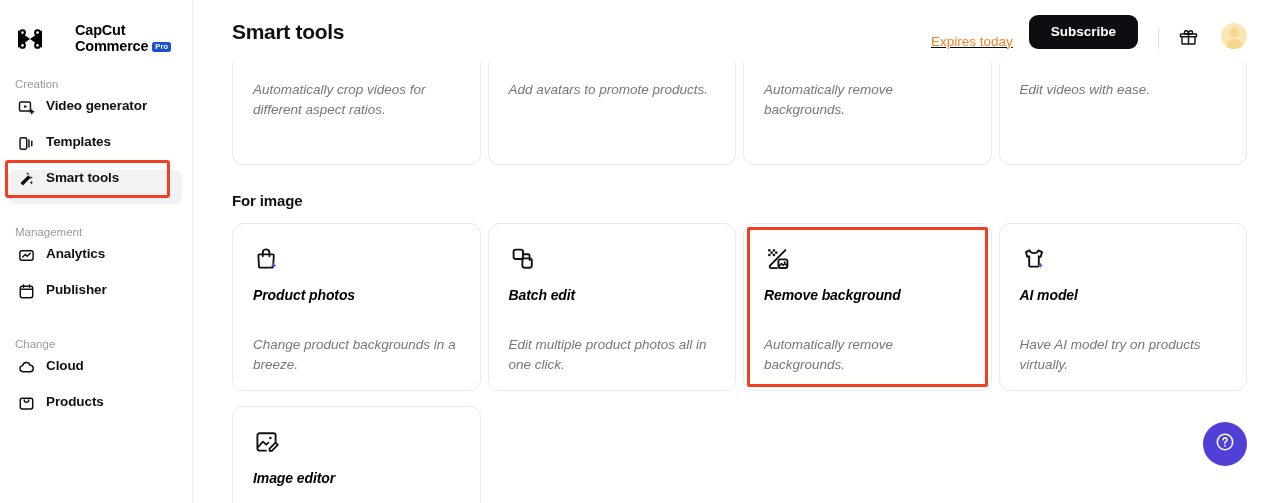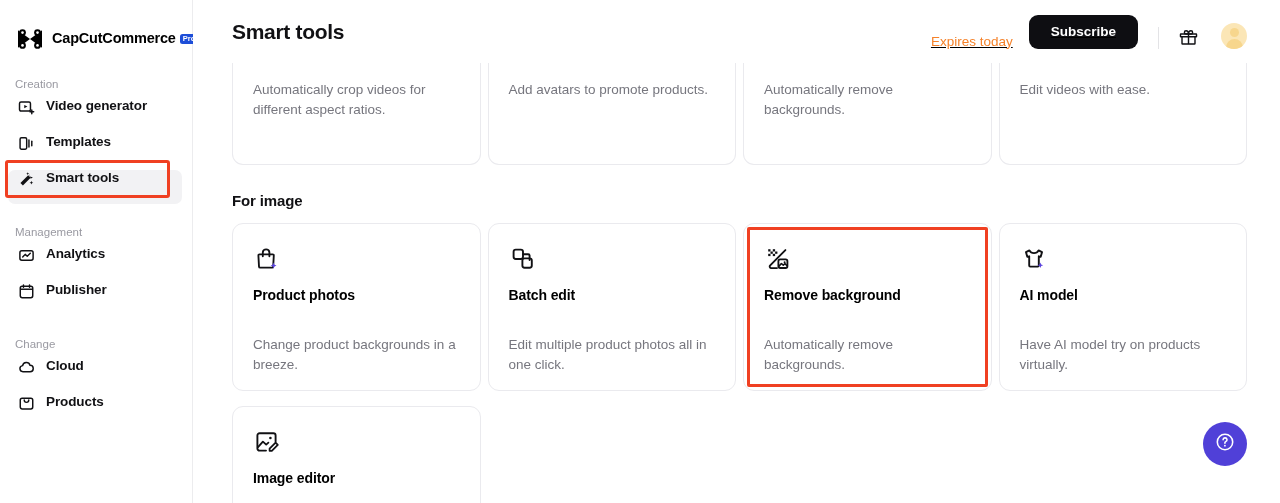--- a/index.html
+++ b/index.html
@@ -16,21 +16,21 @@
   .sidebar {
     width: 193px; height: 503px;
     background: #ffffff;
     border-right: 1px solid #ececee;
     flex: 0 0 193px;
     position: relative;
     padding-top: 16px;
   }
   .brand { display: flex; align-items: center; gap: 7px; padding: 6px 0 0 15px; height: 40px; }
   .brand-logo { width: 30px; height: 24px; flex: 0 0 30px; }
-  .brand-text { display: flex; flex-direction: row; line-height: 1.08; }
+  .brand-text { display: flex; flex-direction: column; line-height: 1.08; margin-left: 23px; }
   .brand-line1 { font-size: 14.5px; font-weight: 700; color: #000; letter-spacing: -0.2px; }
   .brand-line2 { font-size: 14.5px; font-weight: 700; color: #000; letter-spacing: -0.2px; display: flex; align-items: center; gap: 4px; }
   .pro-badge {
     background: #1d4ed8; color: #fff; font-size: 7.5px; font-weight: 700;
     border-radius: 2.5px; padding: 1px 3px 1.5px; letter-spacing: 0.1px;
     position: relative; top: 0px;
   }
 
   .nav-group-label {
     font-size: 11.5px; color: #9a9aa2; font-weight: 400;
@@ -71,21 +71,21 @@
   .gift-btn { width: 24px; height: 24px; cursor: pointer; display: flex; align-items: center; justify-content: center; }
   .avatar {
     width: 26px; height: 26px; border-radius: 50%; margin-left: 21px;
     background: #fbe6b6; overflow: hidden; position: relative; cursor: pointer; flex: 0 0 26px;
   }
   .avatar .head { position: absolute; width: 9px; height: 9px; border-radius: 50%; background: #f7d68d; left: 8.5px; top: 5px; }
   .avatar .body { position: absolute; width: 17px; height: 11px; border-radius: 9px 9px 0 0; background: #f7d68d; left: 4.5px; top: 16px; }
 
   .content { position: absolute; top: 63px; left: 0; right: 0; bottom: 0; padding: 0 33px 0 39px; }
 
-  .card-grid { display: grid; grid-template-columns: repeat(4, 1fr); gap: 7px; }
+  .card-grid { display: grid; grid-template-columns: repeat(4, 1fr); gap: 7px; font-style: italic; }
   .card {
     background: #fff; border: 1px solid #eaeaee; border-radius: 11px;
     padding: 21px 20px 20px; position: relative; cursor: pointer;
   }
   .card-row1 .card { height: 102px; padding-top: 17px; border-top-left-radius: 0; border-top-right-radius: 0; border-top: none; }
   .card-row2 .card { height: 168px; }
   .card-row3 .card { height: 168px; }
   .card-icon { width: 28px; height: 28px; margin-bottom: 14px; }
   .card-icon svg { display: block; }
   .card-title { font-size: 14px; font-weight: 700; color: #000000; margin-bottom: 7px; letter-spacing: -0.1px; }

